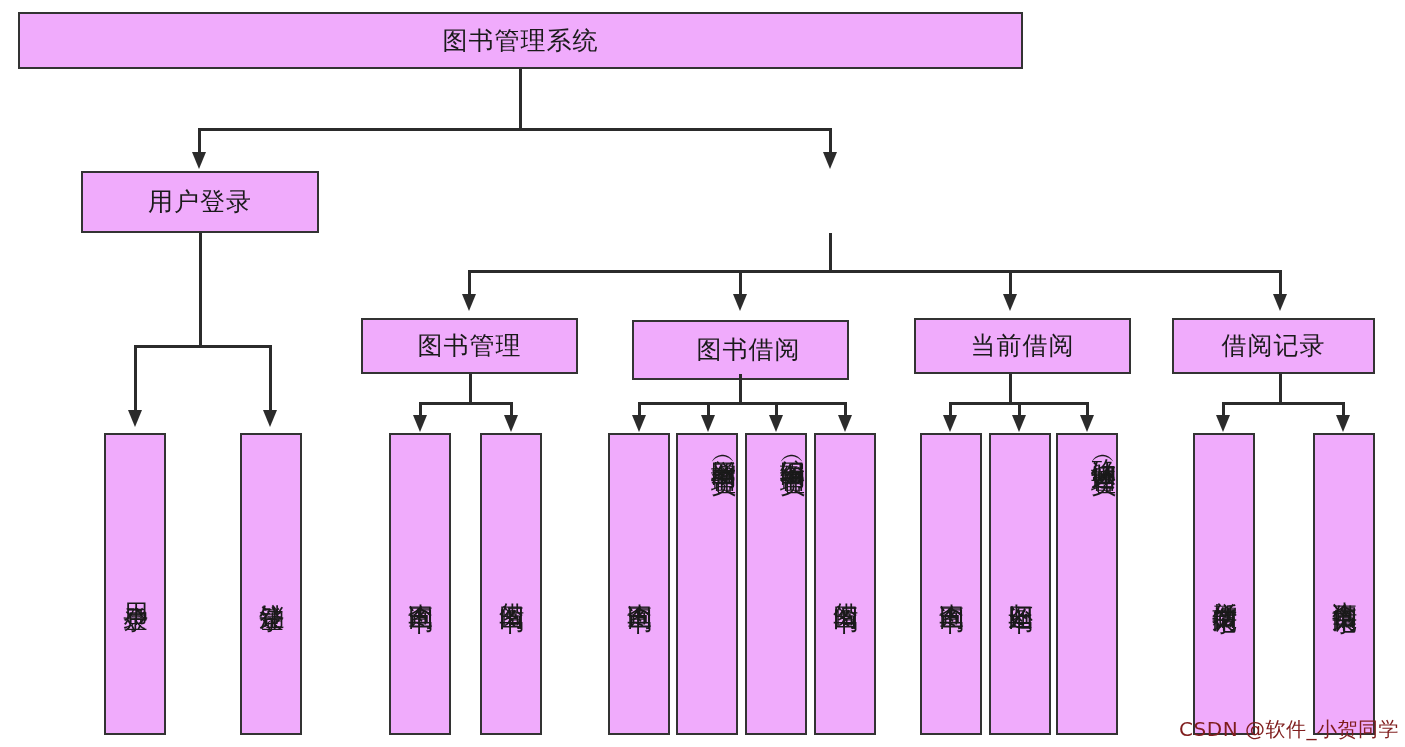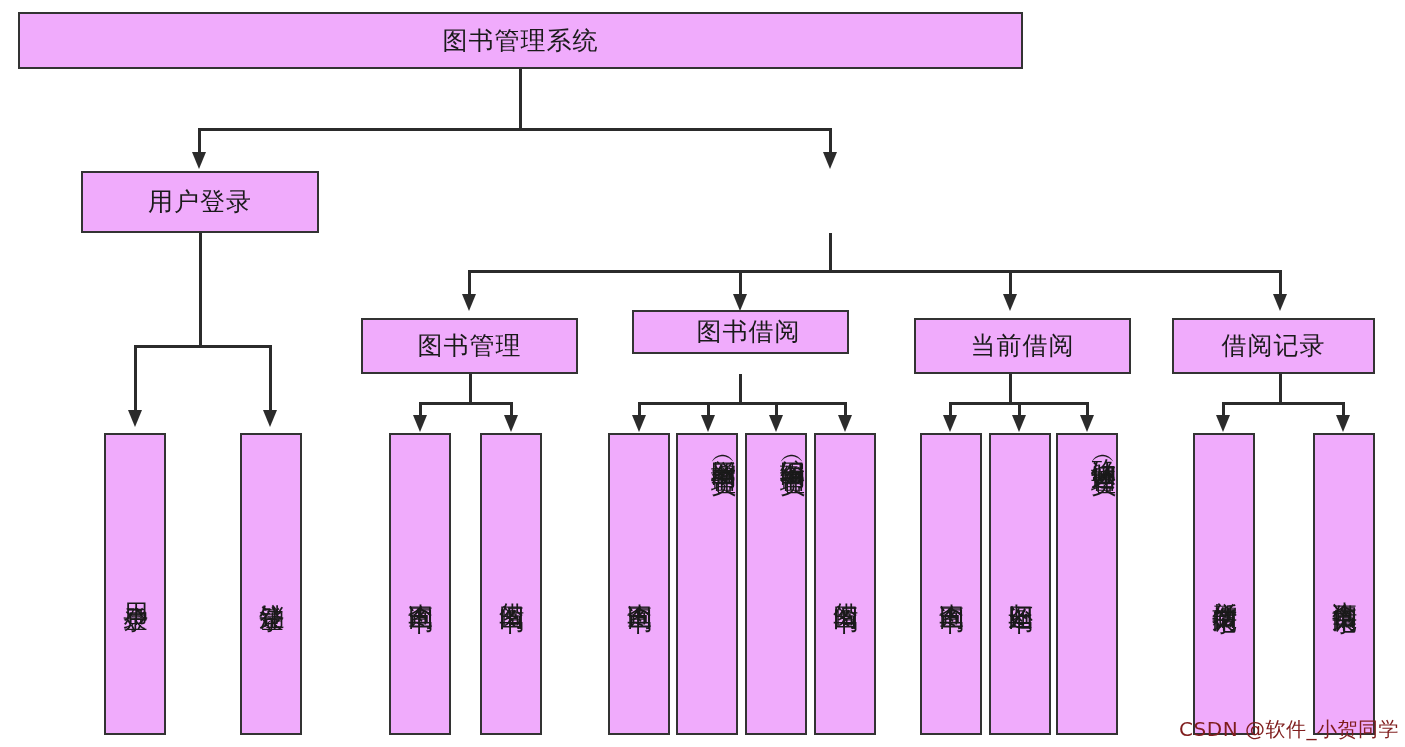--- a/index.html
+++ b/index.html
@@ -108,21 +108,21 @@
   <div class="edge v" style="left:739px; top:270px; height:28px;"></div>
   <div class="arrow" style="left:733px; top:294px;"></div>
   <div class="edge v" style="left:1009px; top:270px; height:28px;"></div>
   <div class="arrow" style="left:1003px; top:294px;"></div>
   <div class="edge v" style="left:1279px; top:270px; height:28px;"></div>
   <div class="arrow" style="left:1273px; top:294px;"></div>
 
   <div class="node horiz" style="left:361px; top:318px; width:217px; height:56px;">
     <span>图书管理</span>
   </div>
-  <div class="node horiz" style="left:632px; top:310px; width:217px; height:44px;padding-left:16px;">
+  <div class="node horiz" style="left:632px; top:320px; width:217px; height:60px;padding-left:16px;">
     <span>图书借阅</span>
   </div>
   <div class="node horiz" style="left:914px; top:318px; width:217px; height:56px;">
     <span>当前借阅</span>
   </div>
   <div class="node horiz" style="left:1172px; top:318px; width:203px; height:56px;text-align:right;">
     <span>借阅记录</span>
   </div>
 
   <div class="edge v" style="left:469px; top:374px; height:28px;"></div>

